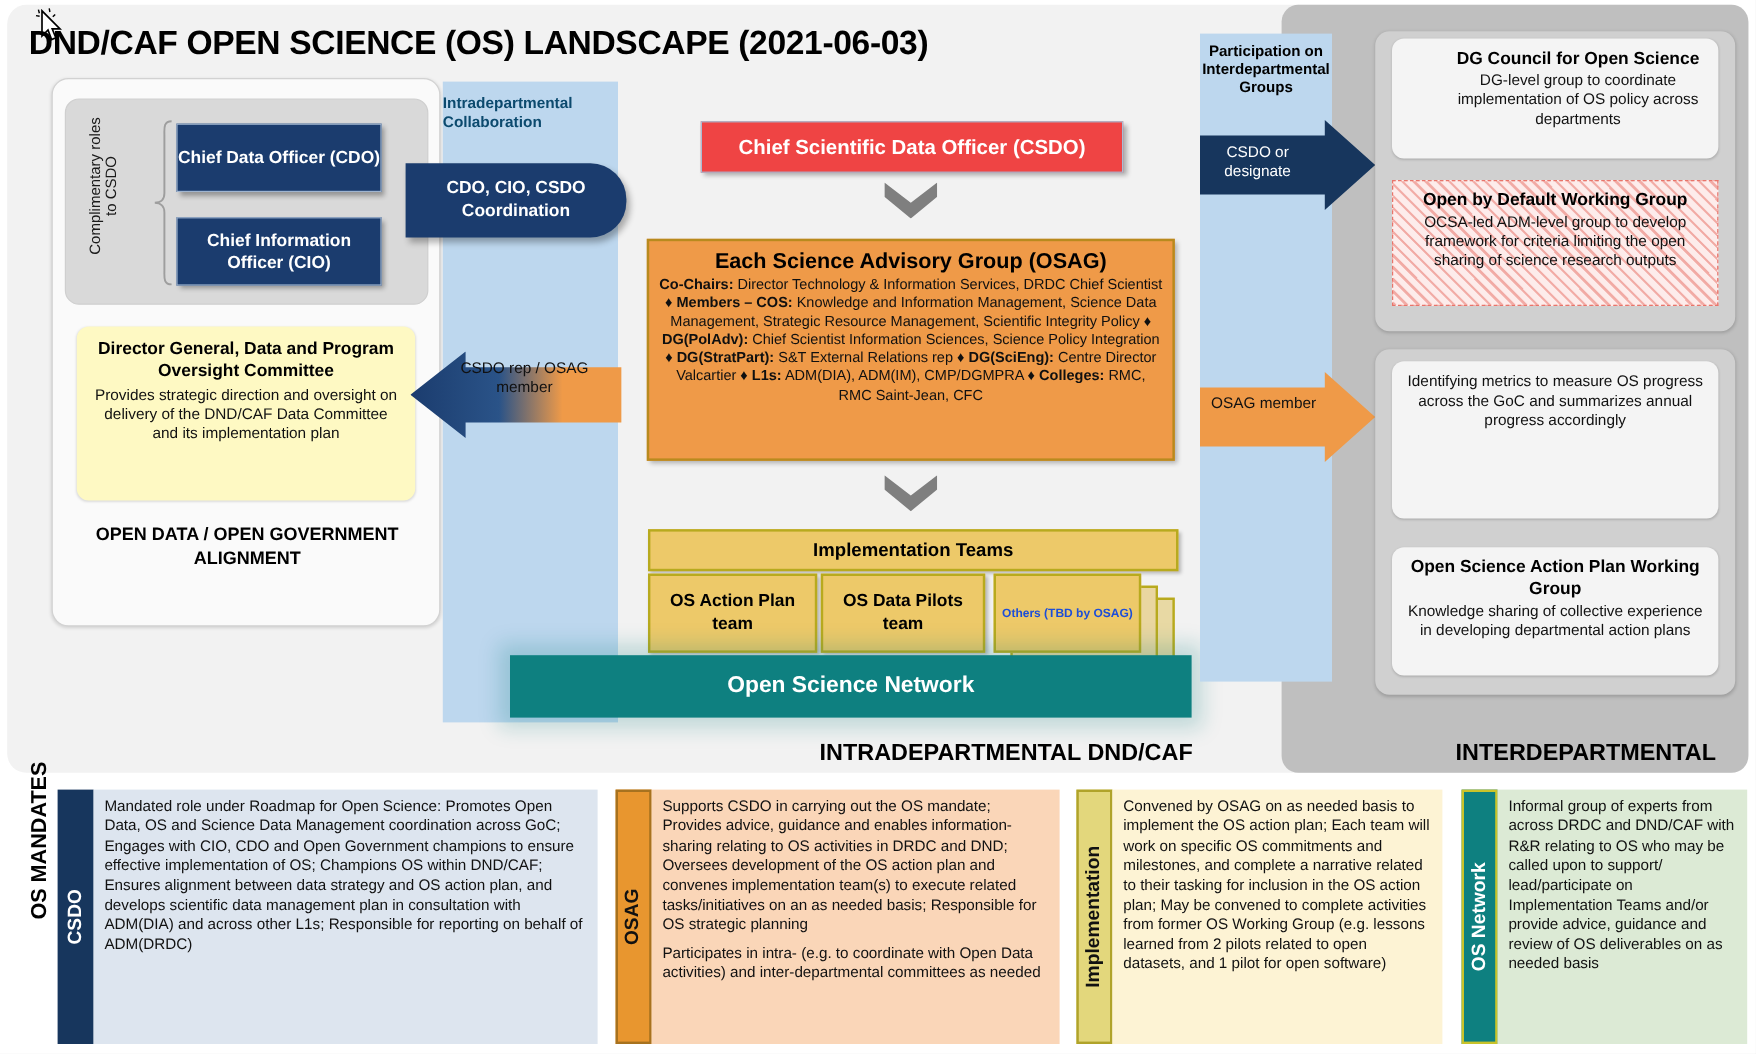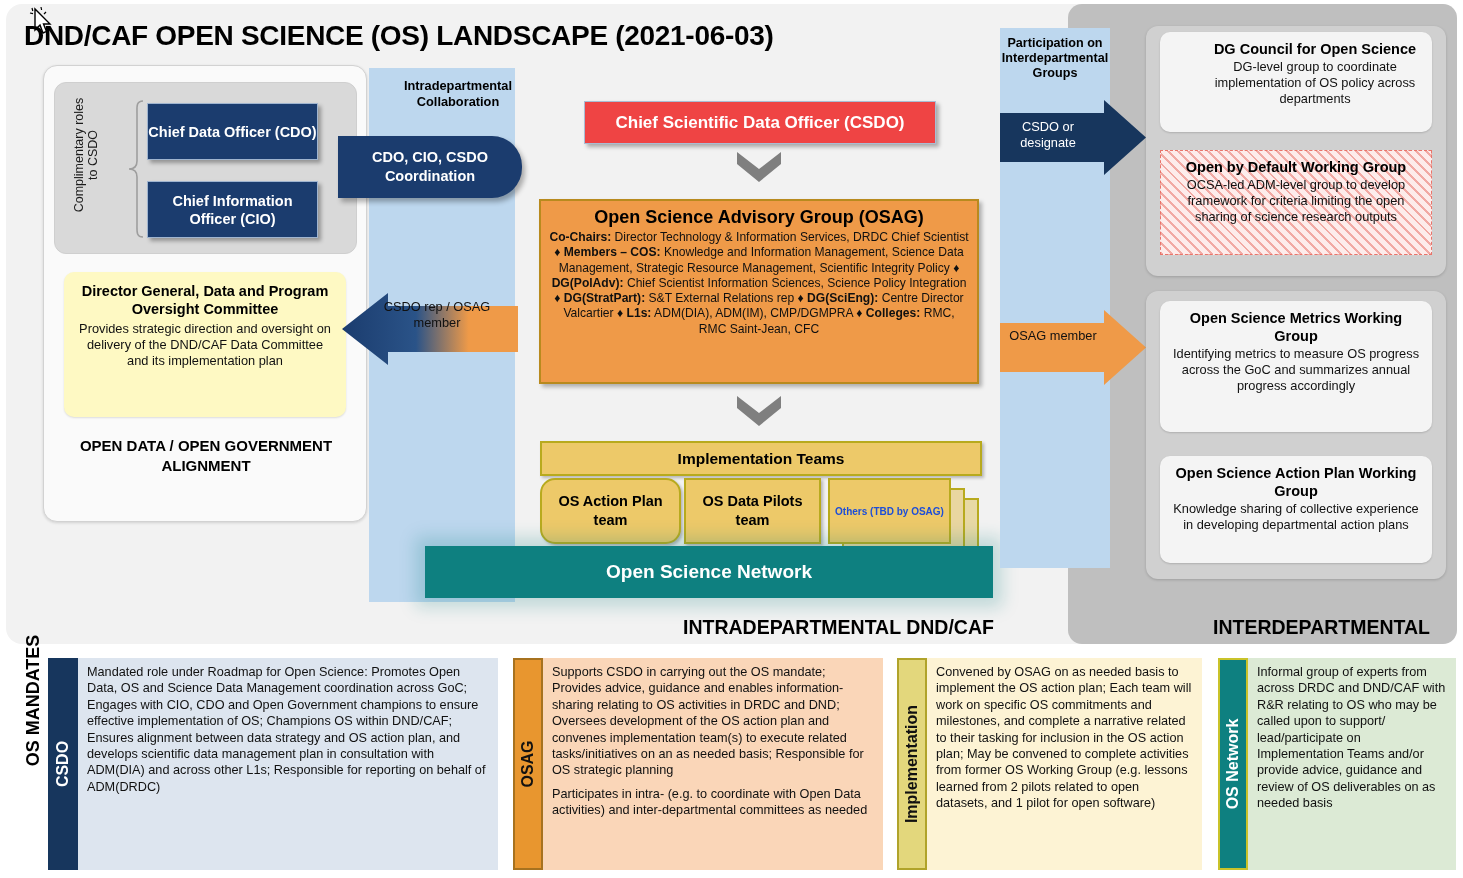--- a/index.html
+++ b/index.html
@@ -63,22 +63,22 @@
     position:absolute;left:14px;top:370px;width:296px;text-align:center;
     font-size:15px;font-weight:bold;line-height:20px;color:#000;
   }
 
   
   .blue-band{
     position:absolute;left:369px;top:68px;width:146px;height:534px;
     background:#bdd7ee;
   }
   .blue-band-label{
-    position:absolute;left:369px;top:78px;width:146px;text-align:center;
-    font-size:12.8px;font-weight:bold;line-height:16px;color:#000000;margin-left:16px;
+    position:absolute;left:369px;top:78px;width:146px;text-align:left;
+    font-size:12.8px;font-weight:bold;line-height:16px;color:#0c4a6e;
   }
 
   
   .coord-flag{
     position:absolute;left:338px;top:136px;width:184px;height:62px;
     background:#1b3c6e;color:#fff;
     border-radius:0 30px 30px 0;
     font-size:14.5px;font-weight:bold;text-align:center;line-height:19px;
     display:flex;align-items:center;justify-content:center;
     box-shadow:3px 4px 5px rgba(0,0,0,.3);
@@ -120,21 +120,21 @@
     font-size:15.5px;font-weight:bold;color:#000;
     box-shadow:2px 2px 3px rgba(0,0,0,.25);
   }
   .team{
     position:absolute;top:478px;height:62px;
     background:#edc969;border:2px solid #b8aa1e;
     display:flex;align-items:center;justify-content:center;text-align:center;
     font-size:14.5px;font-weight:bold;color:#000;line-height:19px;
     box-shadow:2px 2px 3px rgba(0,0,0,.25);
   }
-  .team1{left:540px;width:137px;border-radius:15px;}
+  .team1{left:540px;width:137px;}
   .team2{left:684px;width:133px;}
   .team-stack{position:absolute;left:828px;top:478px;width:150px;height:82px;}
   .stack-card{
     position:absolute;background:#edc969;border:2px solid #b8aa1e;
     width:119px;height:62px;
   }
   .stack-card.s3{left:28px;top:20px;background:#e8d9a4;}
   .stack-card.s2{left:14px;top:10px;background:#e9d6a0;}
   .stack-card.s1{left:0px;top:0px;display:flex;align-items:center;justify-content:center;
     text-align:right;font-size:10px;font-weight:bold;line-height:19px;color:#1d4ed8;}
@@ -298,21 +298,21 @@
   <div class="csdo-box">Chief Scientific Data Officer (CSDO)</div>
 
   <svg class="chev" style="left:737px;top:152px;" viewBox="0 0 44 30">
     <path d="M0 0 L22 17 L44 0 L44 12 L22 30 L0 12 Z" fill="#7f7f7f"></path>
   </svg>
   <svg class="chev" style="left:737px;top:396px;" viewBox="0 0 44 30">
     <path d="M0 0 L22 17 L44 0 L44 12 L22 30 L0 12 Z" fill="#7f7f7f"></path>
   </svg>
 
   <div class="osag">
-    <div class="osag-title">Open Science Advisory Group (OSAG)</div>
+    <div class="osag-title">Each Science Advisory Group (OSAG)</div>
     <div class="osag-body" id="osag-body"><b>Co-Chairs:</b> Director Technology &amp; Information Services, DRDC Chief Scientist ♦ <b>Members – COS:</b> Knowledge and Information Management, Science Data Management, Strategic Resource Management, Scientific Integrity Policy ♦ <b>DG(PolAdv):</b> Chief Scientist Information Sciences, Science Policy Integration ♦ <b>DG(StratPart):</b> S&amp;T External Relations rep ♦ <b>DG(SciEng):</b> Centre Director Valcartier ♦ <b>L1s:</b> ADM(DIA), ADM(IM), CMP/DGMPRA ♦ <b>Colleges:</b> RMC, RMC Saint-Jean, CFC</div>
   </div>
 
   <div class="impl-header">Implementation Teams</div>
   <div class="team team1">OS Action Plan team</div>
   <div class="team team2">OS Data Pilots team</div>
   <div class="team-stack">
     <div class="stack-card s3"></div>
     <div class="stack-card s2"></div>
     <div class="stack-card s1">Others (TBD by OSAG)</div>
@@ -343,21 +343,20 @@
     <div class="wc-title">DG Council for Open Science</div>
     <div class="wc-body">DG-level group to coordinate implementation of OS policy across departments</div>
   </div>
 
   <div class="obd">
     <div class="wc-title">Open by Default Working Group</div>
     <div class="wc-body">OCSA-led ADM-level group to develop framework for criteria limiting the open sharing of science research outputs</div>
   </div>
 
   <div class="white-card" style="left:1160px;top:301px;width:272px;height:131px;">
-    <div class="wc-title">Open Science Metrics Working Group</div>
     <div class="wc-body">Identifying metrics to measure OS progress across the GoC and summarizes annual progress accordingly</div>
   </div>
 
   <div class="white-card" style="left:1160px;top:456px;width:272px;height:107px;">
     <div class="wc-title">Open Science Action Plan Working Group</div>
     <div class="wc-body">Knowledge sharing of collective experience in developing departmental action plans</div>
   </div>
 
   <div class="inter-label">INTERDEPARTMENTAL</div>
 

